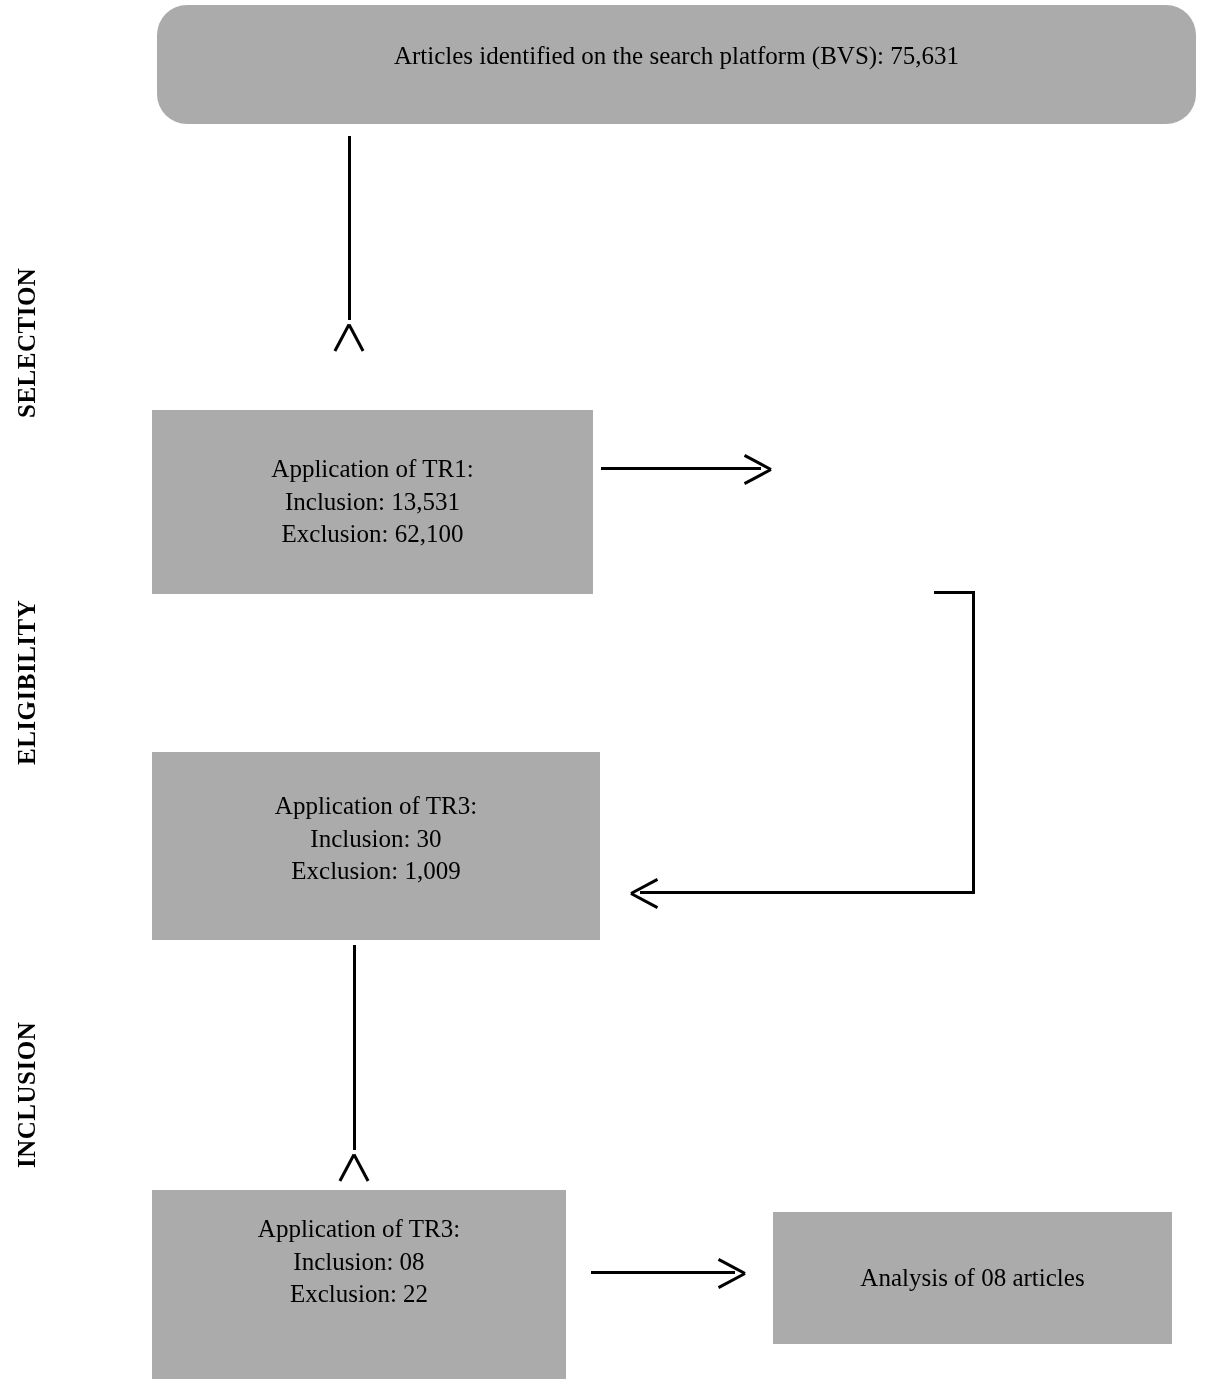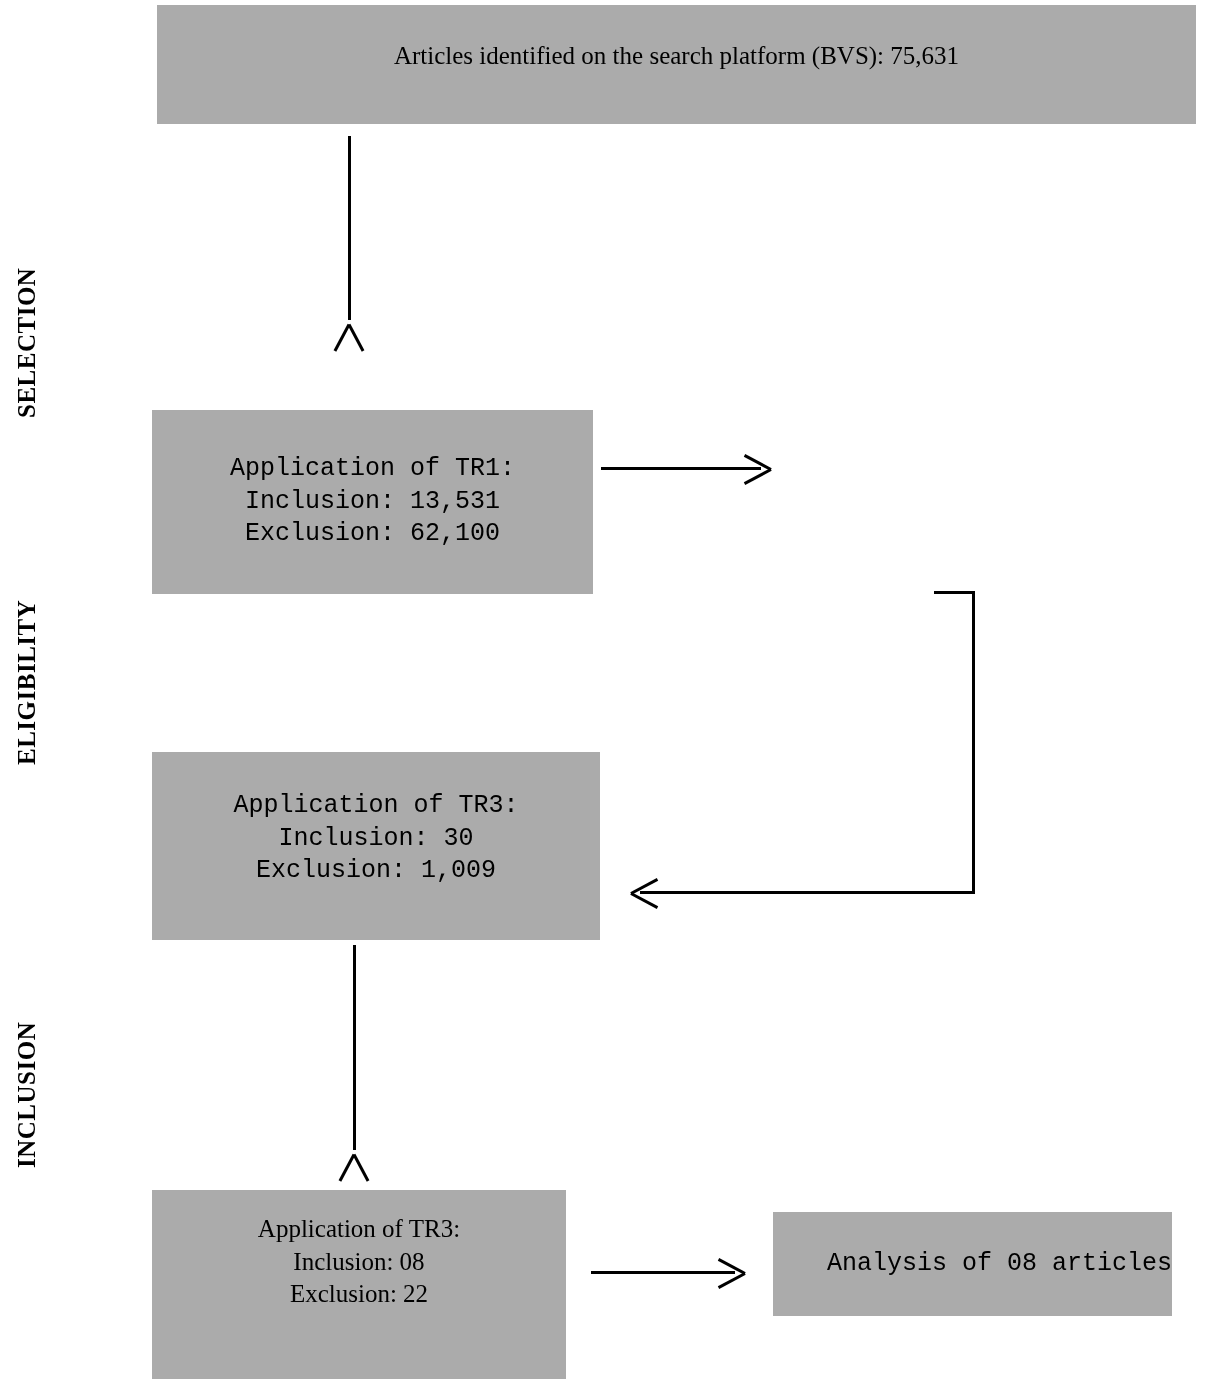--- a/index.html
+++ b/index.html
@@ -41,21 +41,21 @@
     text-align: center;
     box-sizing: border-box;
     display: flex;
     justify-content: center;
   }
   .box .box-text {
     display: block;
     white-space: pre-line;
   }
   .box.top-align   { align-items: flex-start; }
-  .box.mid-align   { align-items: center; font-family: Liberation Mono, monospace; }
+  .box.mid-align   { align-items: center; }
 
   
   .conn {
     position: absolute;
     background: #000000;
   }
   .conn.v { width: 3px; }
   .conn.h { height: 3px; }
 
   
@@ -117,21 +117,21 @@
 <div id="page">
 
   <div class="stage-label" style="left: 14px; top: 0px; height: 0;">IDENTIFICATION</div>
 
   <div class="stage-label" style="left: 14px; top: 418px; height: 0;">SELECTION</div>
 
   <div class="stage-label" style="left: 14px; top: 765px; height: 0;">ELIGIBILITY</div>
 
   <div class="stage-label" style="left: 14px; top: 1168px; height: 0;">INCLUSION</div>
 
-  <div class="box top-align" style="left: 157px; top: 5px; width: 1039px; height: 119px; padding-top: 35px;">
+  <div class="box top-align" style="left: 157px; top: 5px; width: 1039px; height: 119px; padding-top: 35px; border-radius: 30px;">
     <span class="box-text">Articles identified on the search platform (BVS): 75,631</span>
   </div>
 
   <div class="conn v" style="left: 348px; top: 136px; height: 184px;"></div>
   <div class="arrowhead down" style="left: 349px; top: 323px;">
     <span class="a"></span>
       <span class="b"></span>
   </div>
 
   <div class="box mid-align" style="left: 152px; top: 410px; width: 441px; height: 184px;">
@@ -166,21 +166,21 @@
     <span class="a"></span>
       <span class="b"></span>
   </div>
 
   <div class="box top-align" style="left: 152px; top: 1190px; width: 414px; height: 189px; padding-top: 23px;">
     <span class="box-text">Application of TR3:
 Inclusion: 08
 Exclusion: 22</span>
   </div>
 
-  <div class="box mid-align" style="left: 773px; top: 1212px; width: 399px; height: 104px; justify-content: flex-end;">
+  <div class="box mid-align" style="left: 773px; top: 1212px; width: 399px; height: 132px;">
     <span class="box-text">Analysis of 08 articles</span>
   </div>
 
   <div class="conn h" style="left: 591px; top: 1271px; width: 144px;"></div>
   <div class="arrowhead right" style="left: 745px; top: 1272px;">
     <span class="a"></span>
       <span class="b"></span>
   </div>
 
 </div>

